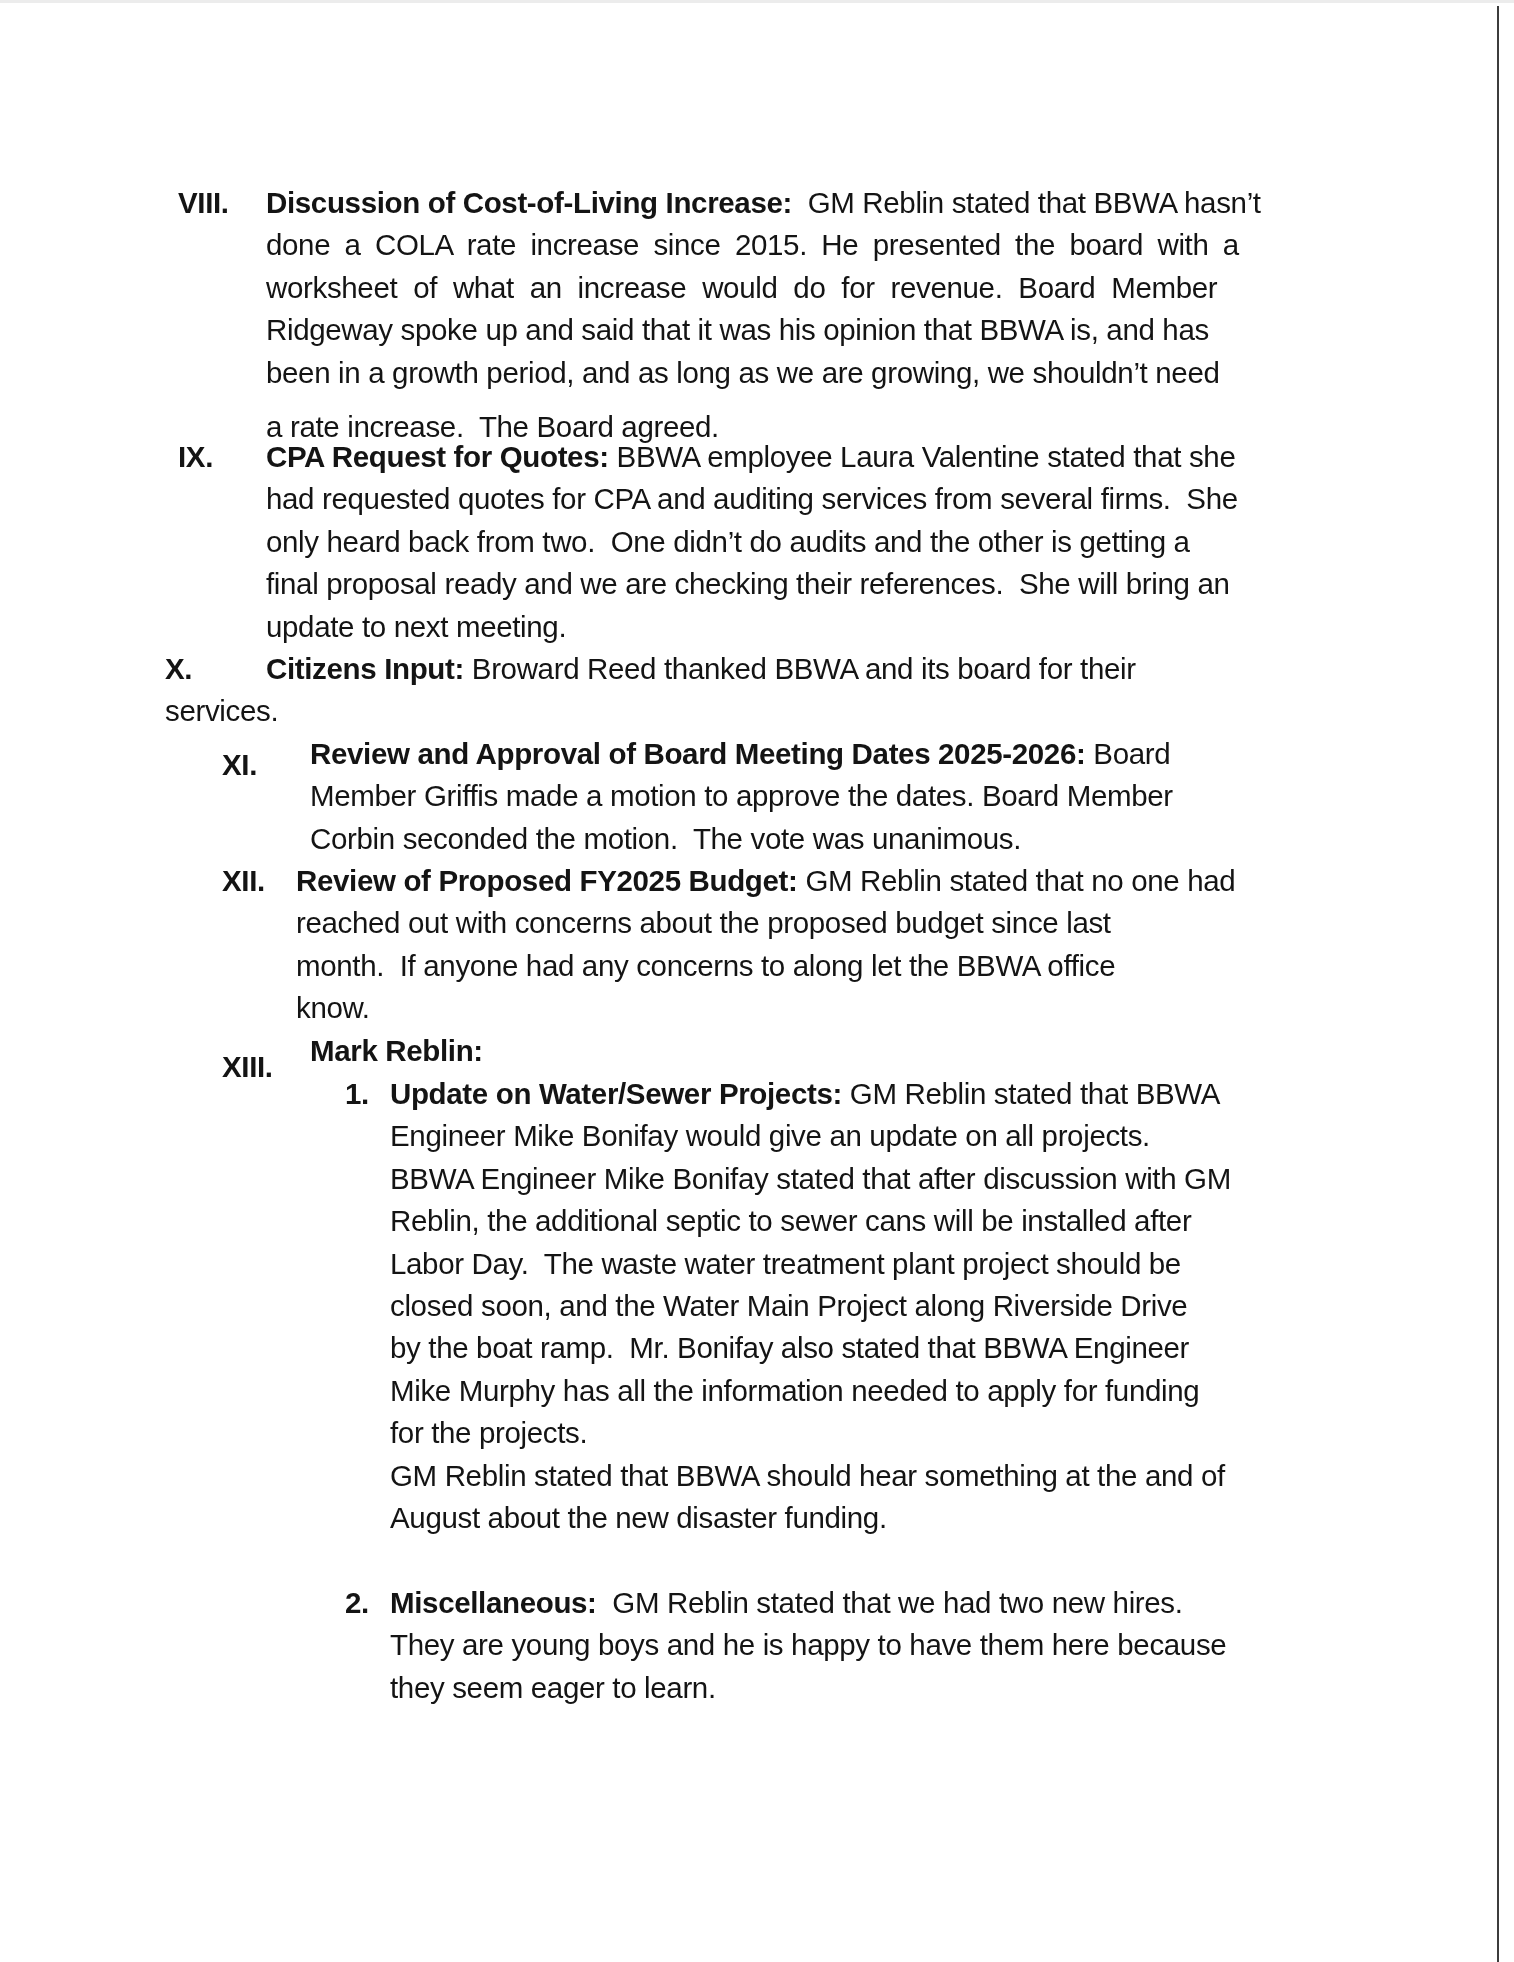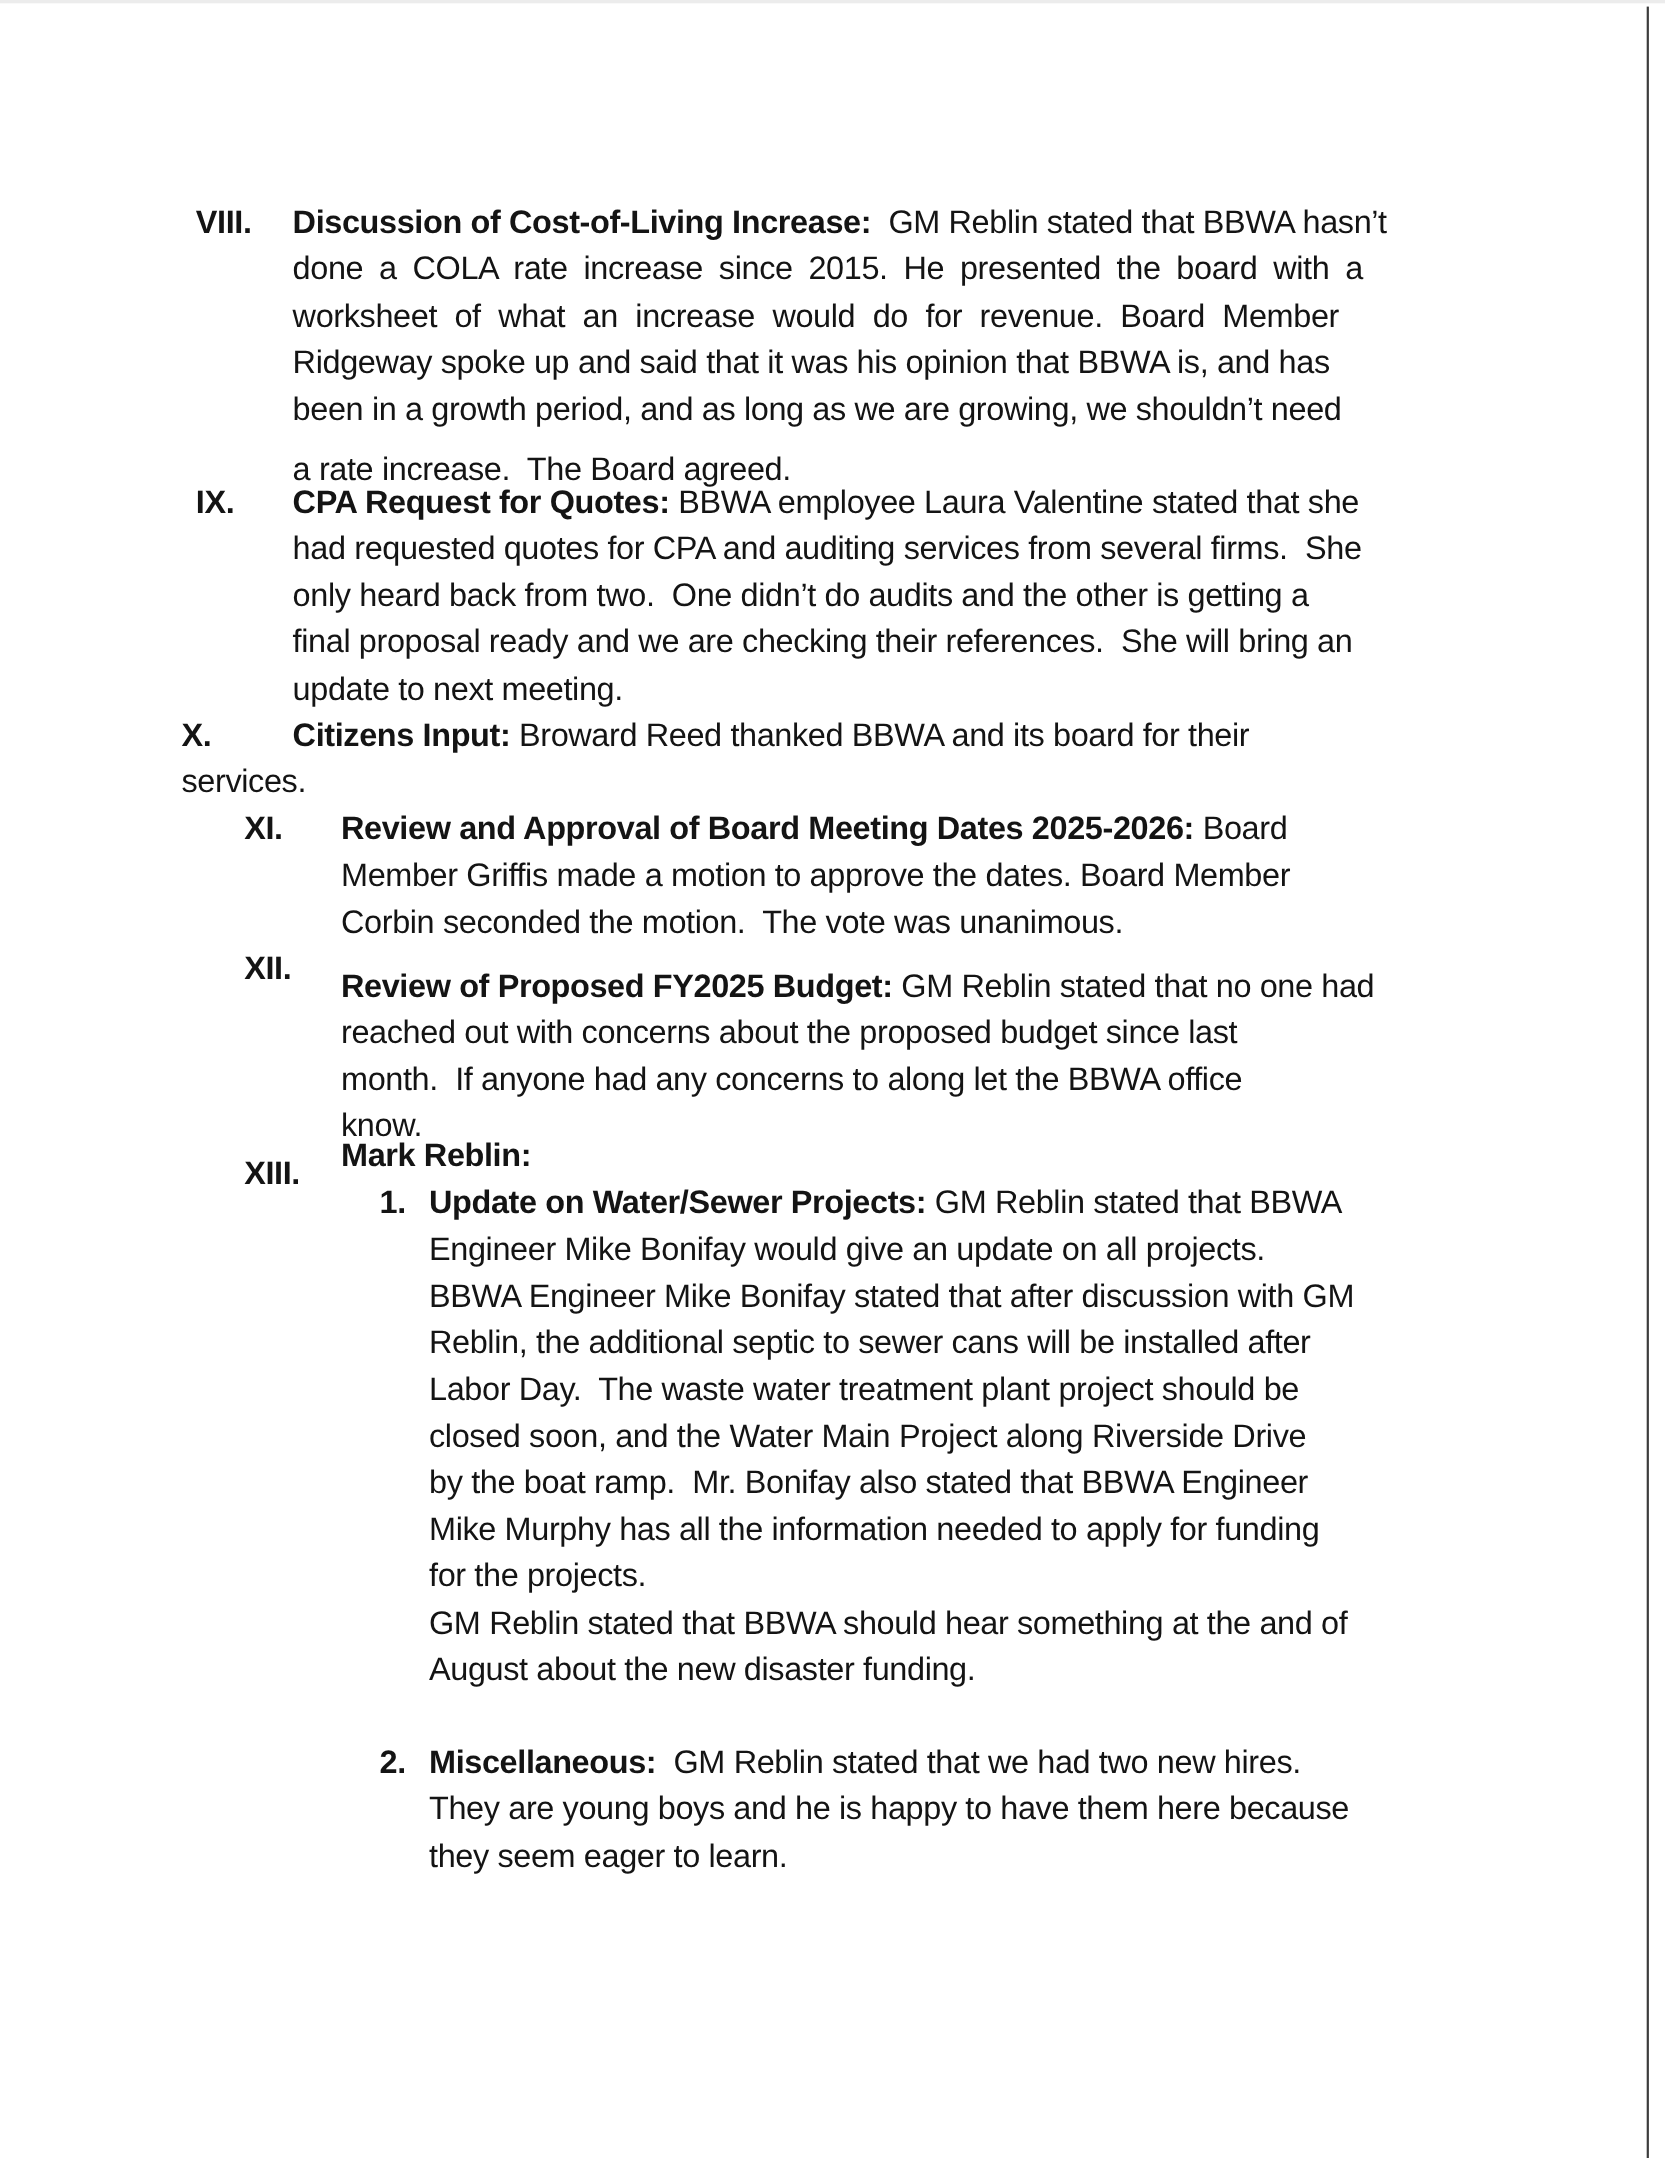--- a/index.html
+++ b/index.html
@@ -49,31 +49,31 @@
 
   <div class="item" style="left:0; top:648px;">
     <span class="num" style="left:165px; top:0;">X.</span>
     <div class="body" style="left:266px; top:0; width:1058px;">
       <span class="line"><span class="heading">Citizens Input:</span><span style="white-space:pre;"> Broward Reed thanked BBWA and its board for their</span></span>
     </div>
     <span class="body" style="left:165px; top:42.4px;">services.</span>
   </div>
 
   <div class="item" style="left:0; top:733px;">
-    <span class="num" style="left:222px; top:0;text-align:right;">XI.</span>
+    <span class="num" style="left:222px; top:11px;text-align:right;">XI.</span>
     <div class="body" style="left:310px; top:0; width:1010px;">
       <span class="line"><span class="heading">Review and Approval of Board Meeting Dates 2025-2026:</span><span style="white-space:pre;"> Board</span></span>
       <span class="line">Member Griffis made a motion to approve the dates. Board Member</span>
       <span class="line" style="white-space:pre;">Corbin seconded the motion.  The vote was unanimous.</span>
     </div>
   </div>
 
   <div class="item" style="left:0; top:860px;">
     <span class="num" style="left:222px; top:0;">XII.</span>
-    <div class="body" style="left:310px; top:0; width:1010px;margin-top:16px;">
+    <div class="body" style="left:296px; top:0; width:1010px;">
       <span class="line"><span class="heading">Review of Proposed FY2025 Budget:</span><span style="white-space:pre;"> GM Reblin stated that no one had</span></span>
       <span class="line">reached out with concerns about the proposed budget since last</span>
       <span class="line" style="white-space:pre;">month.  If anyone had any concerns to along let the BBWA office</span>
       <span class="line">know.</span>
     </div>
   </div>
 
   <div class="item" style="left:0; top:1030px;">
     <span class="num" style="left:222px; top:16px;">XIII.</span>
     <div class="body" style="left:310px; top:0;">

